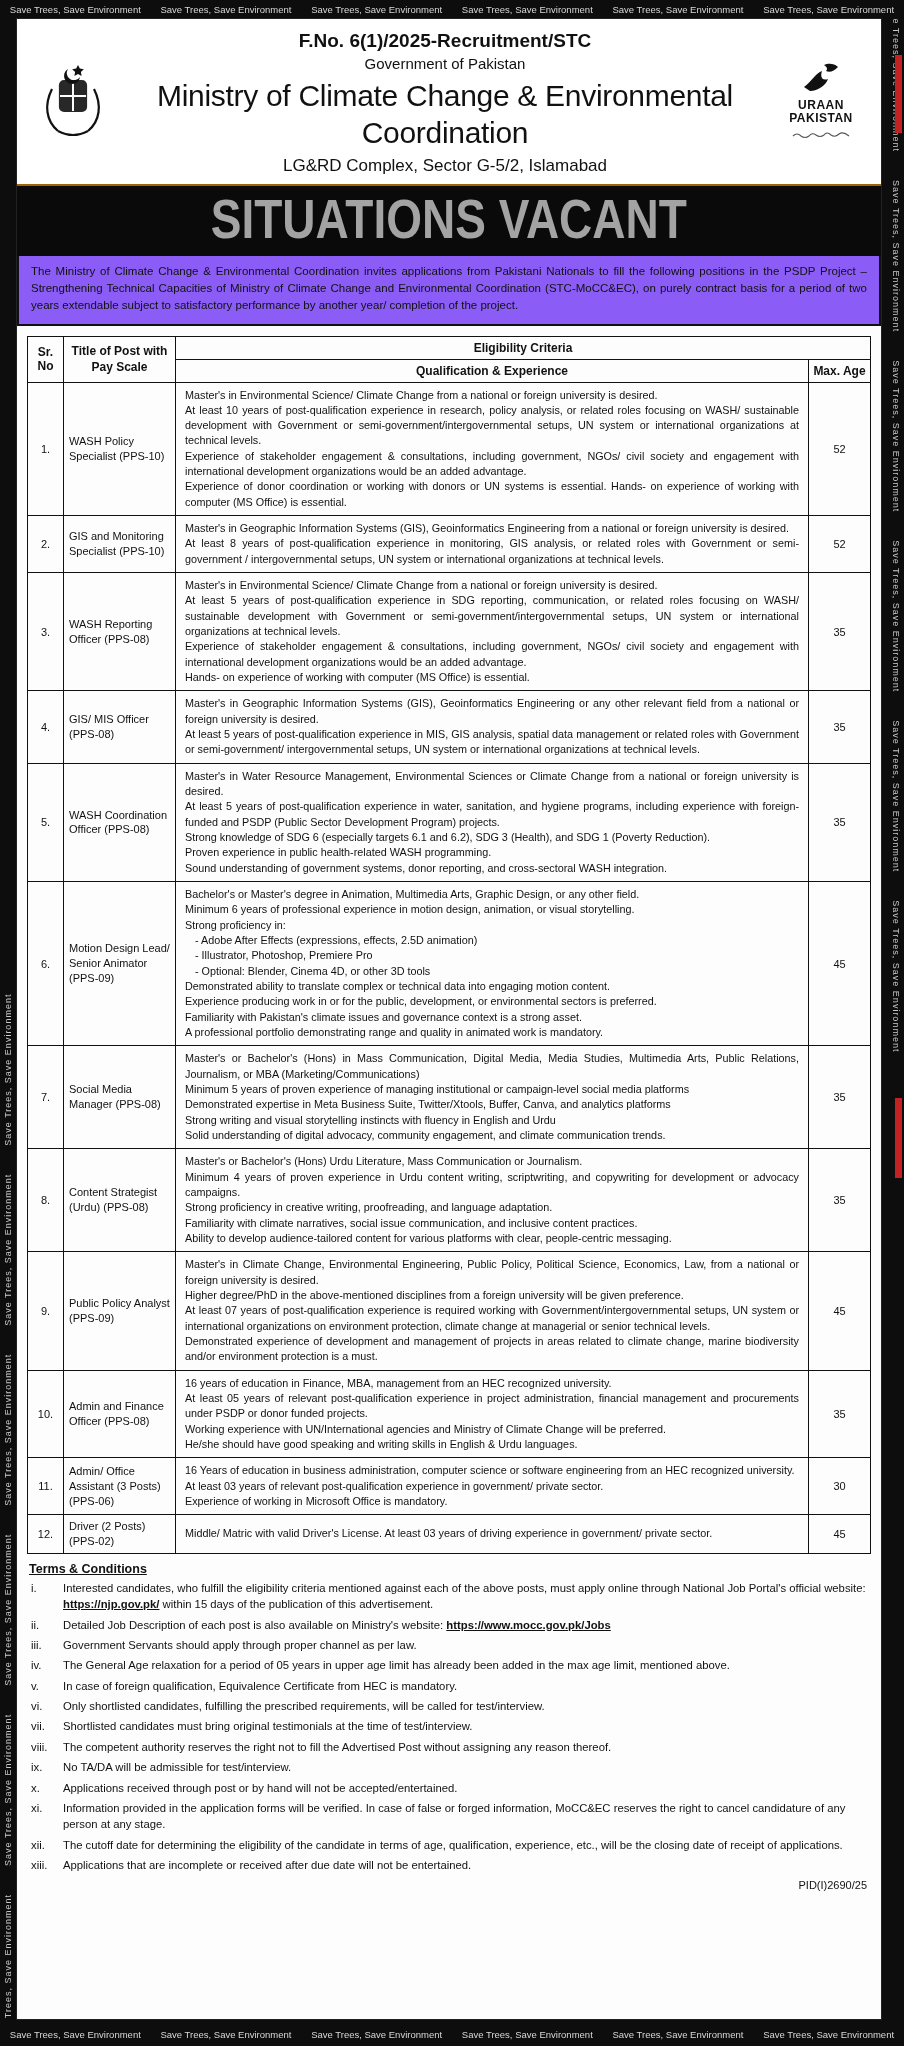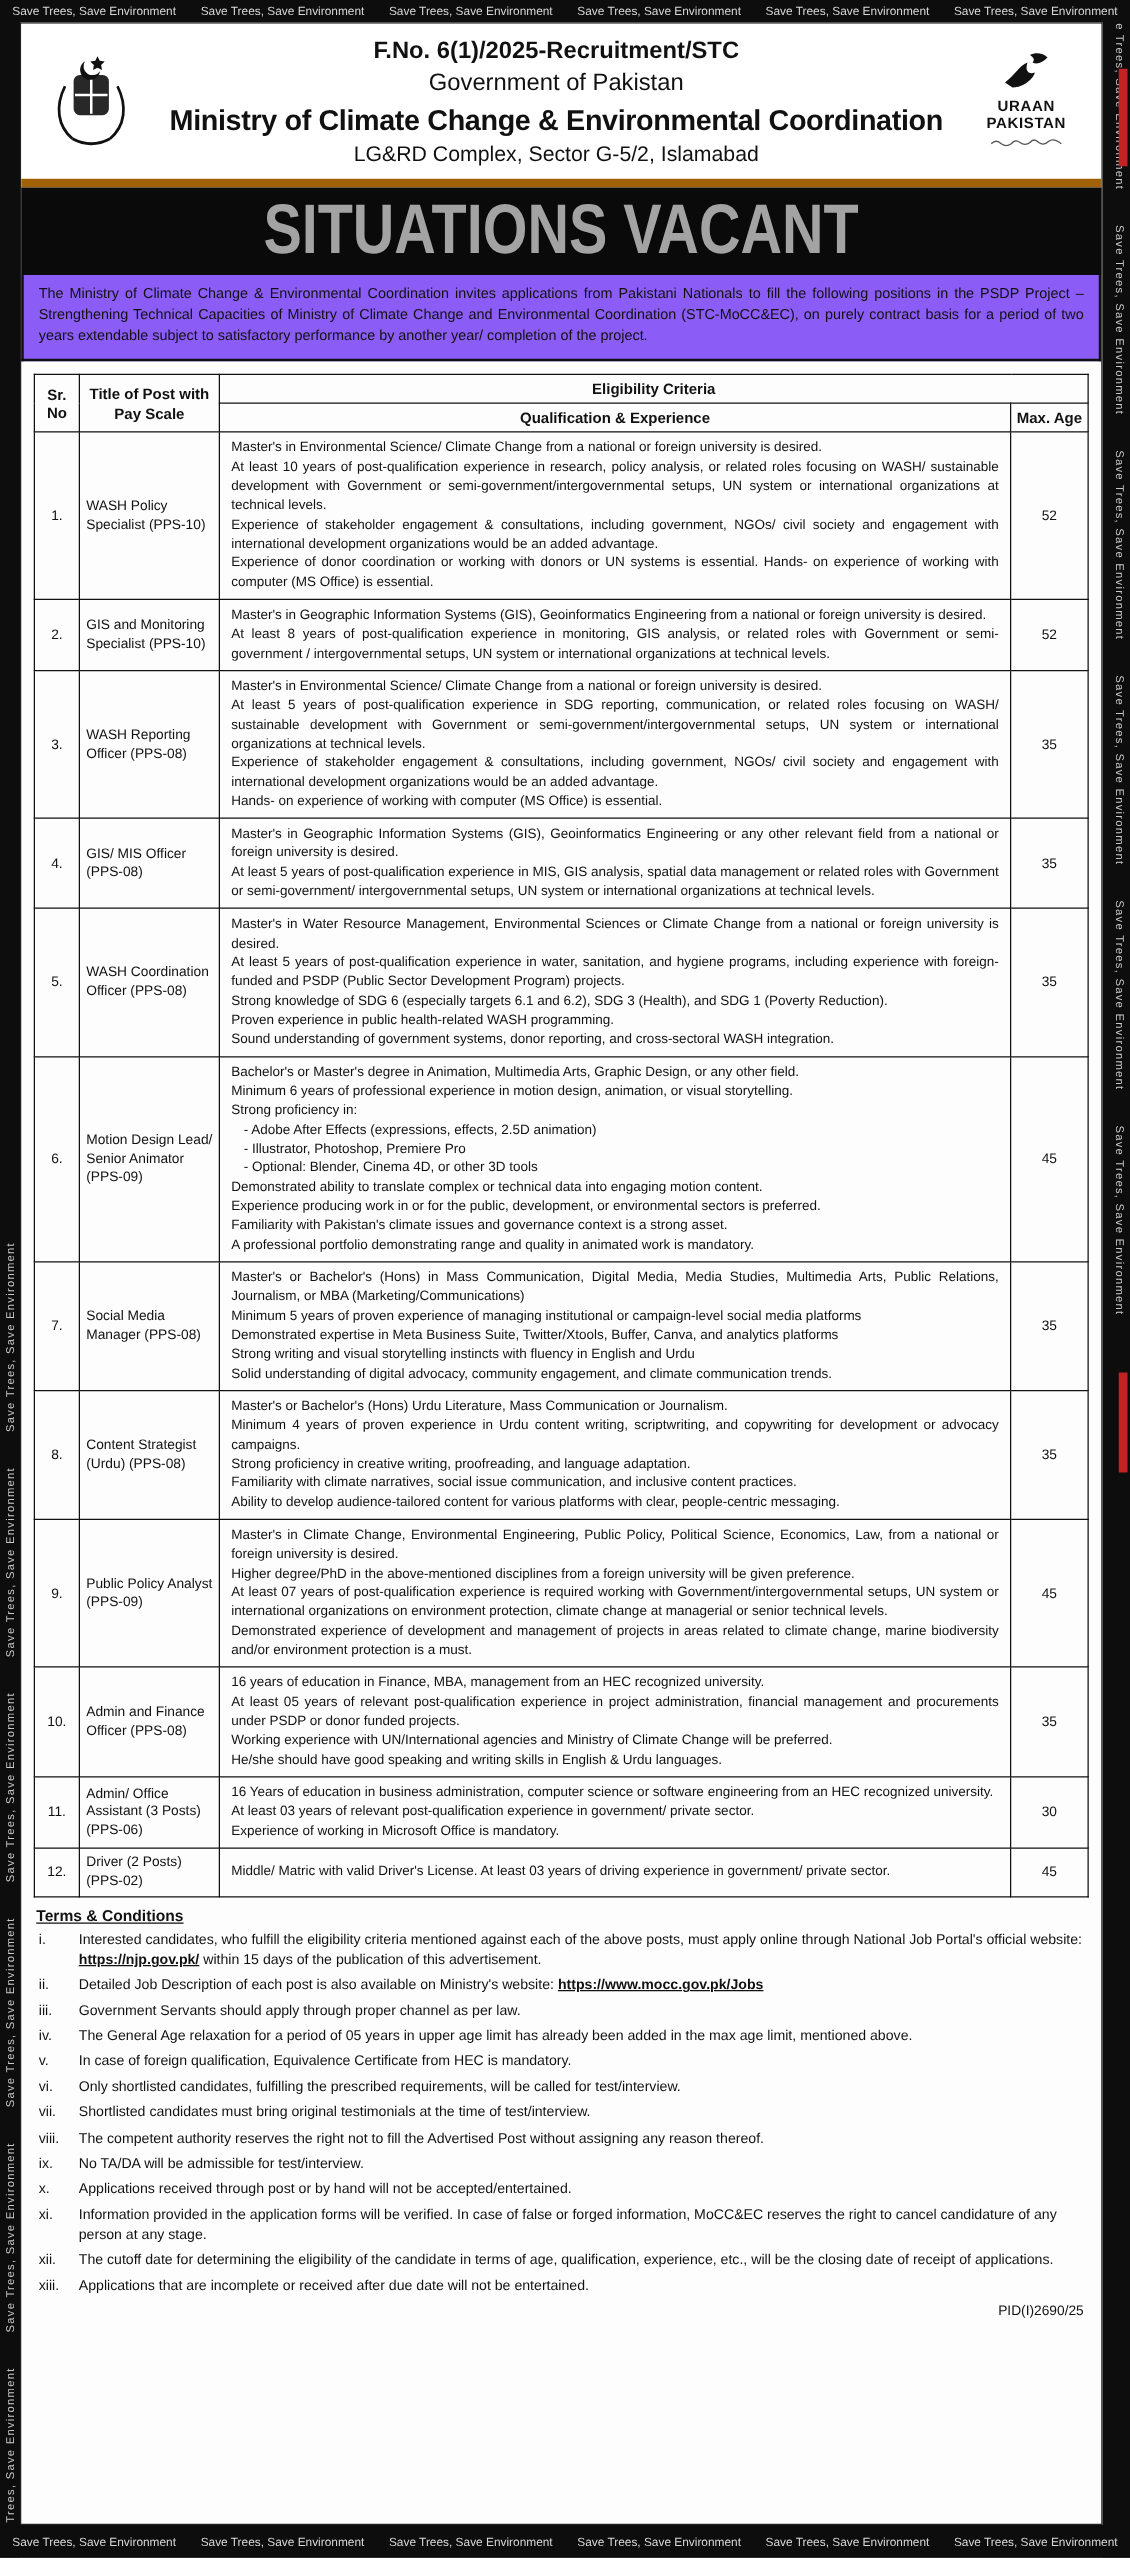--- a/index.html
+++ b/index.html
@@ -21,26 +21,26 @@
   .vstrip.left .vtext { transform:rotate(180deg); }
   .redmark { position:absolute; right:2px; width:7px; background:#c32222; }
   .redmark.m1 { top:55px; height:78px; }
   .redmark.m2 { top:1098px; height:80px; }
 
   
   .page { position:relative; background:#fdfdfd; width:100%; min-height:2002px;
           border:1px solid #222; padding:0 0 6px 0; z-index:6; }
 
   
-  .hdr { display:flex; align-items:center; border-bottom:7px solid #a16207;
+  .hdr { display:flex; align-items:center; border-bottom:2px solid #a16207;
          padding:10px 14px 8px 14px; background:#fff; }
   .hdr-center { flex:1; text-align:center; line-height:1.25; }
   .hdr-fileno { font-size:19px; font-weight:bold; }
-  .hdr-govt { font-size:19px; margin-top:2px; }
-  .hdr-ministry { font-size:23px; font-weight:bold; margin-top:3px; letter-spacing:-0.3px; }
+  .hdr-govt { font-size:15px; margin-top:2px; }
+  .hdr-ministry { font-size:30px; font-weight:normal; margin-top:3px; letter-spacing:-0.3px; }
   .hdr-address { font-size:17px; margin-top:3px; }
   .emblem-wrap { width:84px; display:flex; justify-content:center; }
   .logo-wrap { width:92px; text-align:center; line-height:1.05; }
   .logo-title { font-size:12px; font-weight:bold; letter-spacing:0.5px; }
   .logo-urdu { margin-top:2px; }
 
   
   .banner { background:#0a0a0a; color:#a3a3a3; text-align:center; padding:4px 0 8px 0; }
   .banner-title { font-size:50px; font-weight:bold; letter-spacing:0px;
                   transform:scale(0.92,1.12); transform-origin:center; display:inline-block; }

